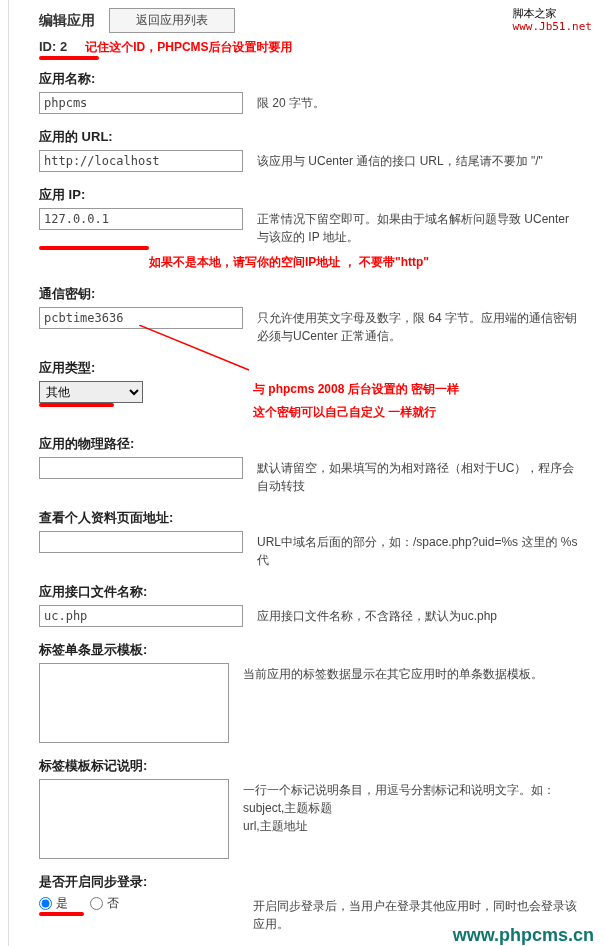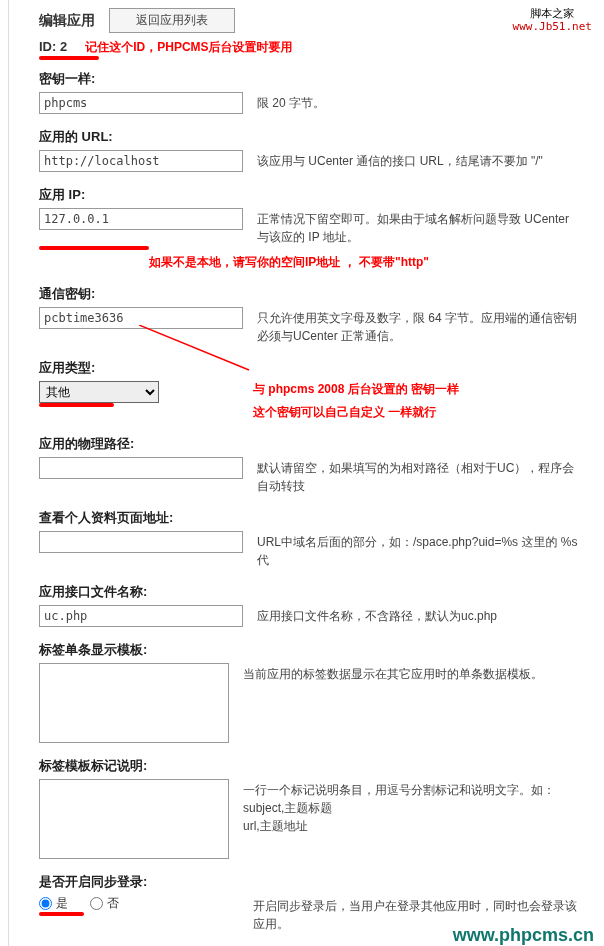--- a/index.html
+++ b/index.html
@@ -1,31 +1,31 @@
 <!DOCTYPE html>
 <html><head>
   <meta charset="utf-8">
   <style>
     * { box-sizing: border-box; margin: 0; padding: 0; }
     body { font-family: Arial, "Microsoft YaHei", sans-serif; font-size: 12px; color: #333; background: #fff; width: 604px; }
     .container { padding: 8px 20px 10px 30px; border-left: 1px solid #ddd; margin-left: 8px; position: relative; }
     .header-row { display: flex; align-items: center; gap: 14px; margin-bottom: 6px; }
     .page-title { font-weight: bold; font-size: 14px; color: #333; text-align: center; }
     .back-btn { padding: 3px 26px; border: 1px solid #999; background: #f5f5f5; cursor: pointer; font-size: 12px; color: #444; }
-    .brand { position: absolute; right: 12px; top: 6px; text-align: center; font-size: 11px; line-height: 1.3; }
+    .brand { position: absolute; right: 12px; top: 6px; text-align: left; font-size: 11px; line-height: 1.3; }
     .brand .t1 { color: #000; }
     .brand .t2 { color: #c00; font-family: monospace; }
     .id-row { margin: 4px 0 2px; font-weight: bold; color: #333; font-size: 13px; }
     .note-red { color: #f00; font-weight: bold; font-size: 12px; }
     .field-label { font-weight: bold; font-size: 13px; color: #222; margin-top: 14px; margin-bottom: 4px; }
     .field-row { display: flex; align-items: flex-start; gap: 14px; }
     .input-txt { width: 204px; padding: 3px 4px; border: 1px solid #999; font-size: 12px; font-family: monospace; color: #444; }
     .help-txt { flex: 1; color: #444; font-size: 12px; line-height: 1.5; padding-top: 2px; }
     .textarea { width: 190px; height: 80px; border: 1px solid #999; font-size: 12px; resize: none; }
-    .select { width: 120px; padding: 2px; border: 1px solid #666; background: #eee; font-size: 12px; }
+    .select { width: 104px; padding: 2px; border: 1px solid #666; background: #eee; font-size: 12px; }
     .radio-row { display: flex; align-items: center; gap: 22px; }
     .radio-item { display: flex; align-items: center; gap: 4px; }
     .red-mark { position: relative; }
     .red-mark::after { content: ''; position: absolute; left: 0; bottom: -4px; height: 4px; background: #f00; border-radius: 2px; }
     .rm-id::after { width: 60px; left: 0; }
     .rm-ip::after { width: 110px; }
     .rm-sel::after { width: 75px; }
     .rm-yes1::after { width: 45px; }
     .footer-url { position: fixed; right: 10px; bottom: 0; color: #0f766e; font-size: 18px; font-weight: bold; }
     svg.diag-line { position: absolute; pointer-events: none; }
@@ -44,21 +44,21 @@
     <span class="page-title">编辑应用</span>
     <button class="back-btn">返回应用列表</button>
   </div>
 
   <div class="id-row red-mark rm-id">
     <span>ID: 2</span>
     &nbsp;&nbsp;&nbsp;
     <span class="note-red">记住这个ID，PHPCMS后台设置时要用</span>
   </div>
 
-  <div class="field-label">密钥一样:</div>
+  <div class="field-label">应用名称:</div>
   <div class="field-row">
     <input class="input-txt" value="phpcms" style="">
     <div class="help-txt">限 20 字节。</div>
   </div>
 
   <div class="field-label">应用的 URL:</div>
   <div class="field-row">
     <input class="input-txt" value="http://localhost" style="">
     <div class="help-txt">该应用与 UCenter 通信的接口 URL，结尾请不要加 "/"</div>
   </div>

